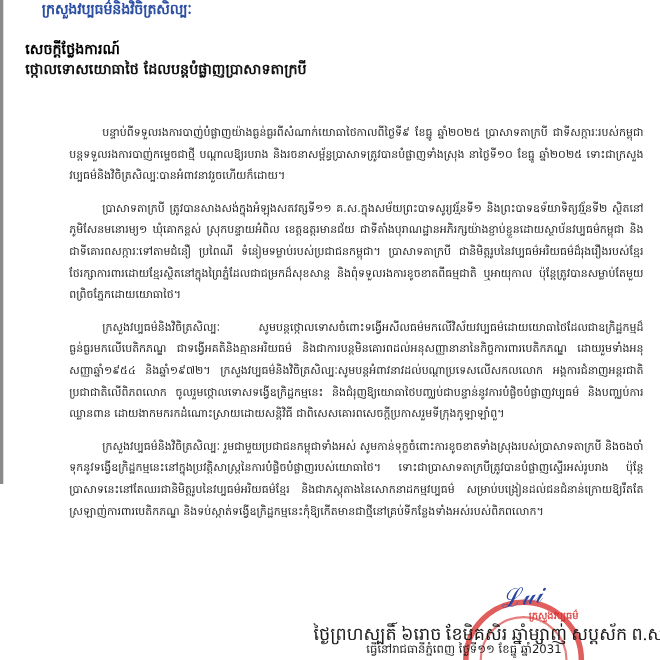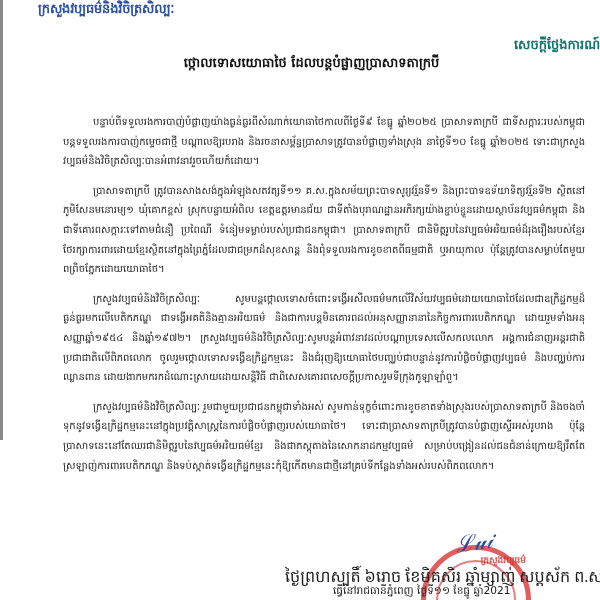--- a/index.html
+++ b/index.html
@@ -15,26 +15,26 @@
       border-left: 3px solid #8a8a8a;
       box-sizing: border-box;
     }
     .ministry {
       position: absolute; left: 35px; top: 0px;
       font-size: 13px; font-weight: bold; color: #2b4fa3;
       white-space: nowrap; letter-spacing: -0.2px;
     }
     .title1 {
       position: absolute; left: 0; right: 0; top: 36px;
-      text-align: right; font-size: 13px; font-weight: bold; color: #0f766e;
+      text-align: left; font-size: 13px; font-weight: bold; color: #000000;
       padding-left: 20px;
     }
     .title2 {
       position: absolute; left: 0; right: 0; top: 54px;
-      text-align: center; font-size: 13px; font-weight: bold; color: #111;
+      text-align: left; font-size: 13px; font-weight: bold; color: #111;
       padding-left: 20px;
     }
     .body {
       position: absolute; left: 60px; top: 112px; width: 522px;
       font-size: 10px; line-height: 19.6px; text-align: justify;
     }
     .para { margin: 0 0 10px 0; text-indent: 30px; }
     .signature {
       position: absolute; left: 452px; top: 526px;
       font-size: 22px; color: #2944a0; font-style: italic;
@@ -79,14 +79,14 @@
     <p class="para">ក្រសួងវប្បធម៌និងវិចិត្រសិល្បៈ រួមជាមួយប្រជាជនកម្ពុជាទាំងអស់ សូមកាន់ទុក្ខចំពោះការខូចខាតទាំងស្រុងរបស់ប្រាសាទតាក្របី និងចងចាំទុកនូវទង្វើឧក្រិដ្ឋកម្មនេះនៅក្នុងប្រវត្តិសាស្ត្រនៃការបំផ្លិចបំផ្លាញរបស់យោធាថៃ។ ទោះជាប្រាសាទតាក្របីត្រូវបានបំផ្លាញស្ទើរអស់រូបរាង ប៉ុន្តែប្រាសាទនេះនៅតែឈរជានិមិត្តរូបនៃវប្បធម៌អរិយធម៌ខ្មែរ និងជាភស្តុតាងនៃសោកនាដកម្មវប្បធម៌ សម្រាប់បង្រៀនដល់ជនជំនាន់ក្រោយឱ្យរឹតតែស្រឡាញ់ការពារបេតិកភណ្ឌ និងទប់ស្កាត់ទង្វើឧក្រិដ្ឋកម្មនេះកុំឱ្យកើតមានជាថ្មីនៅគ្រប់ទីកន្លែងទាំងអស់របស់ពិភពលោក។</p>
   </div>
 
   <div class="seal">
     <div class="seal-inner"></div>
     <div class="seal-text">ក្រសួងវប្បធម៌</div>
   </div>
   <div class="signature">ℒ𝓊𝒾</div>
 
   <div class="date1">ថ្ងៃព្រហស្បតិ៍ ៦រោច ខែមិគសិរ ឆ្នាំម្សាញ់ សប្តស័ក ព.ស.២៥៦៩</div>
-  <div class="date2">ធ្វើនៅរាជធានីភ្នំពេញ ថ្ងៃទី១១ ខែធ្នូ ឆ្នាំ2021</div>
+  <div class="date2">ធ្វើនៅរាជធានីភ្នំពេញ ថ្ងៃទី១១ ខែធ្នូ ឆ្នាំ2031</div>
 </div>
 
 </body></html>

